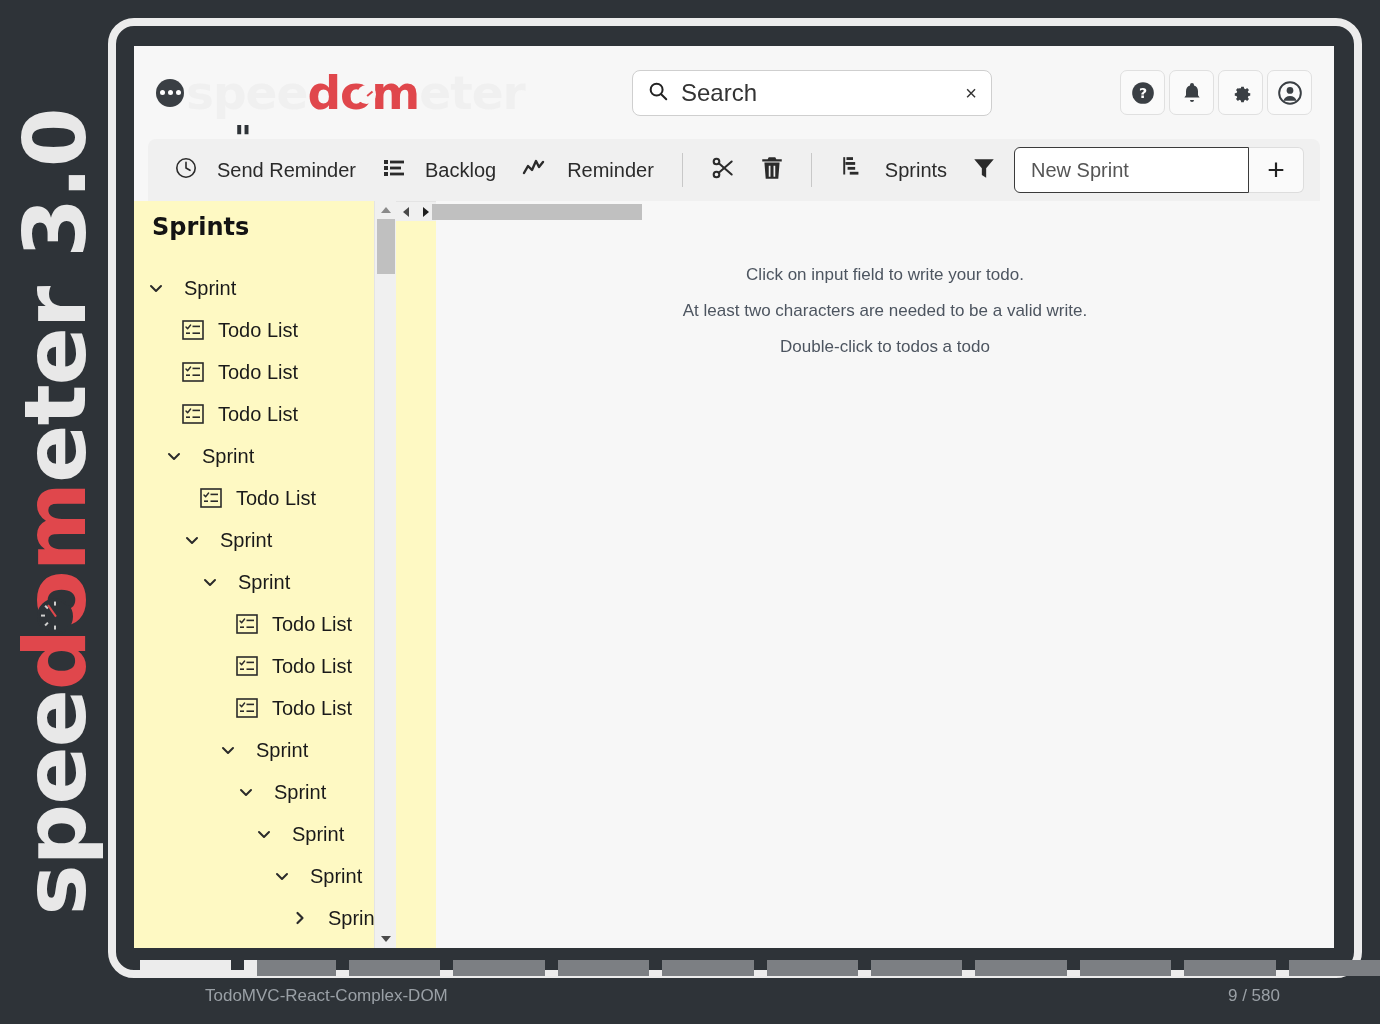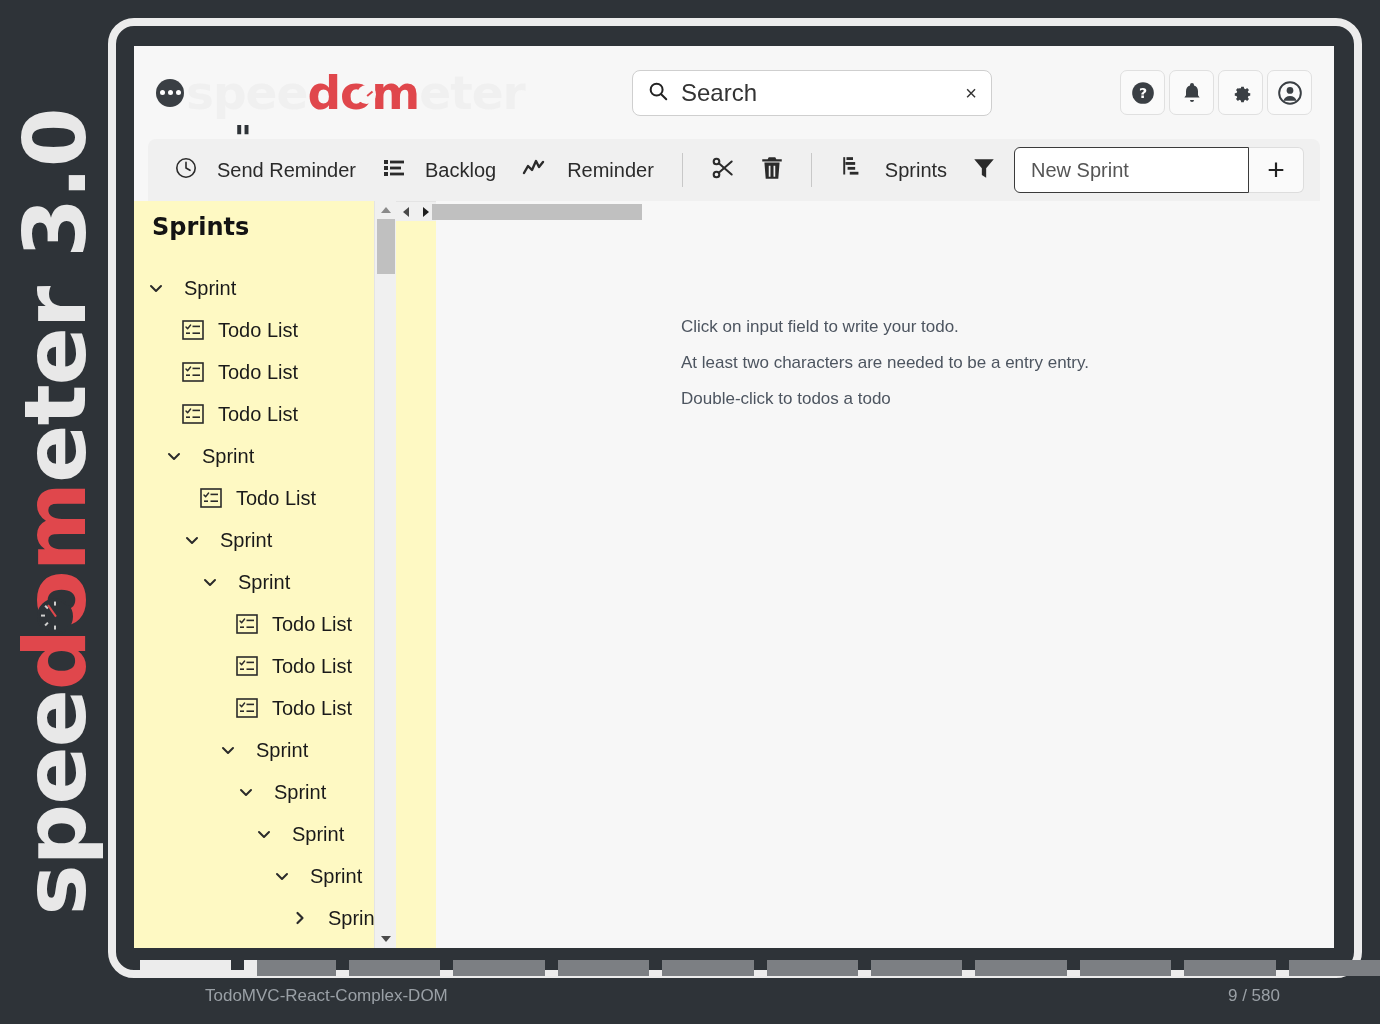--- a/index.html
+++ b/index.html
@@ -352,21 +352,22 @@
     background: #111;
   }
   .new-todo .ph {
     font-size: 33px;
     font-style: italic;
     font-weight: 300;
     color: #999;
     font-family: "Liberation Sans", sans-serif;
   }
   .hints {
-    margin-top: 116px;
+    margin-top: 64px;
+    text-align: center;
   }
   .hints p {
     font-size: 17px;
     color: #4d5560;
     margin-bottom: 16px;
     font-family: "Liberation Sans", sans-serif;
   }
 
   
   .statusbar {
@@ -743,21 +744,21 @@
           <svg width="8" height="12" viewBox="0 0 8 12">
               <path d="M1 1l6 5-6 5z" fill="#1f1f1f"></path>
             </svg>
         </div>
       </div>
     </div>
 
     <div class="main">
       <div class="hints" id="hints">
           <p>Click on input field to write your todo.</p>
-          <p>At least two characters are needed to be a entry entry.</p>
+          <p>At least two characters are needed to be a valid write.</p>
           <p>Double-click to todos a todo</p>
         </div>
     </div>
 
   </div>
 </div>
 
 <div class="statusbar">
   <div class="progress-track" id="progress">
       <div class="seg done"></div>

